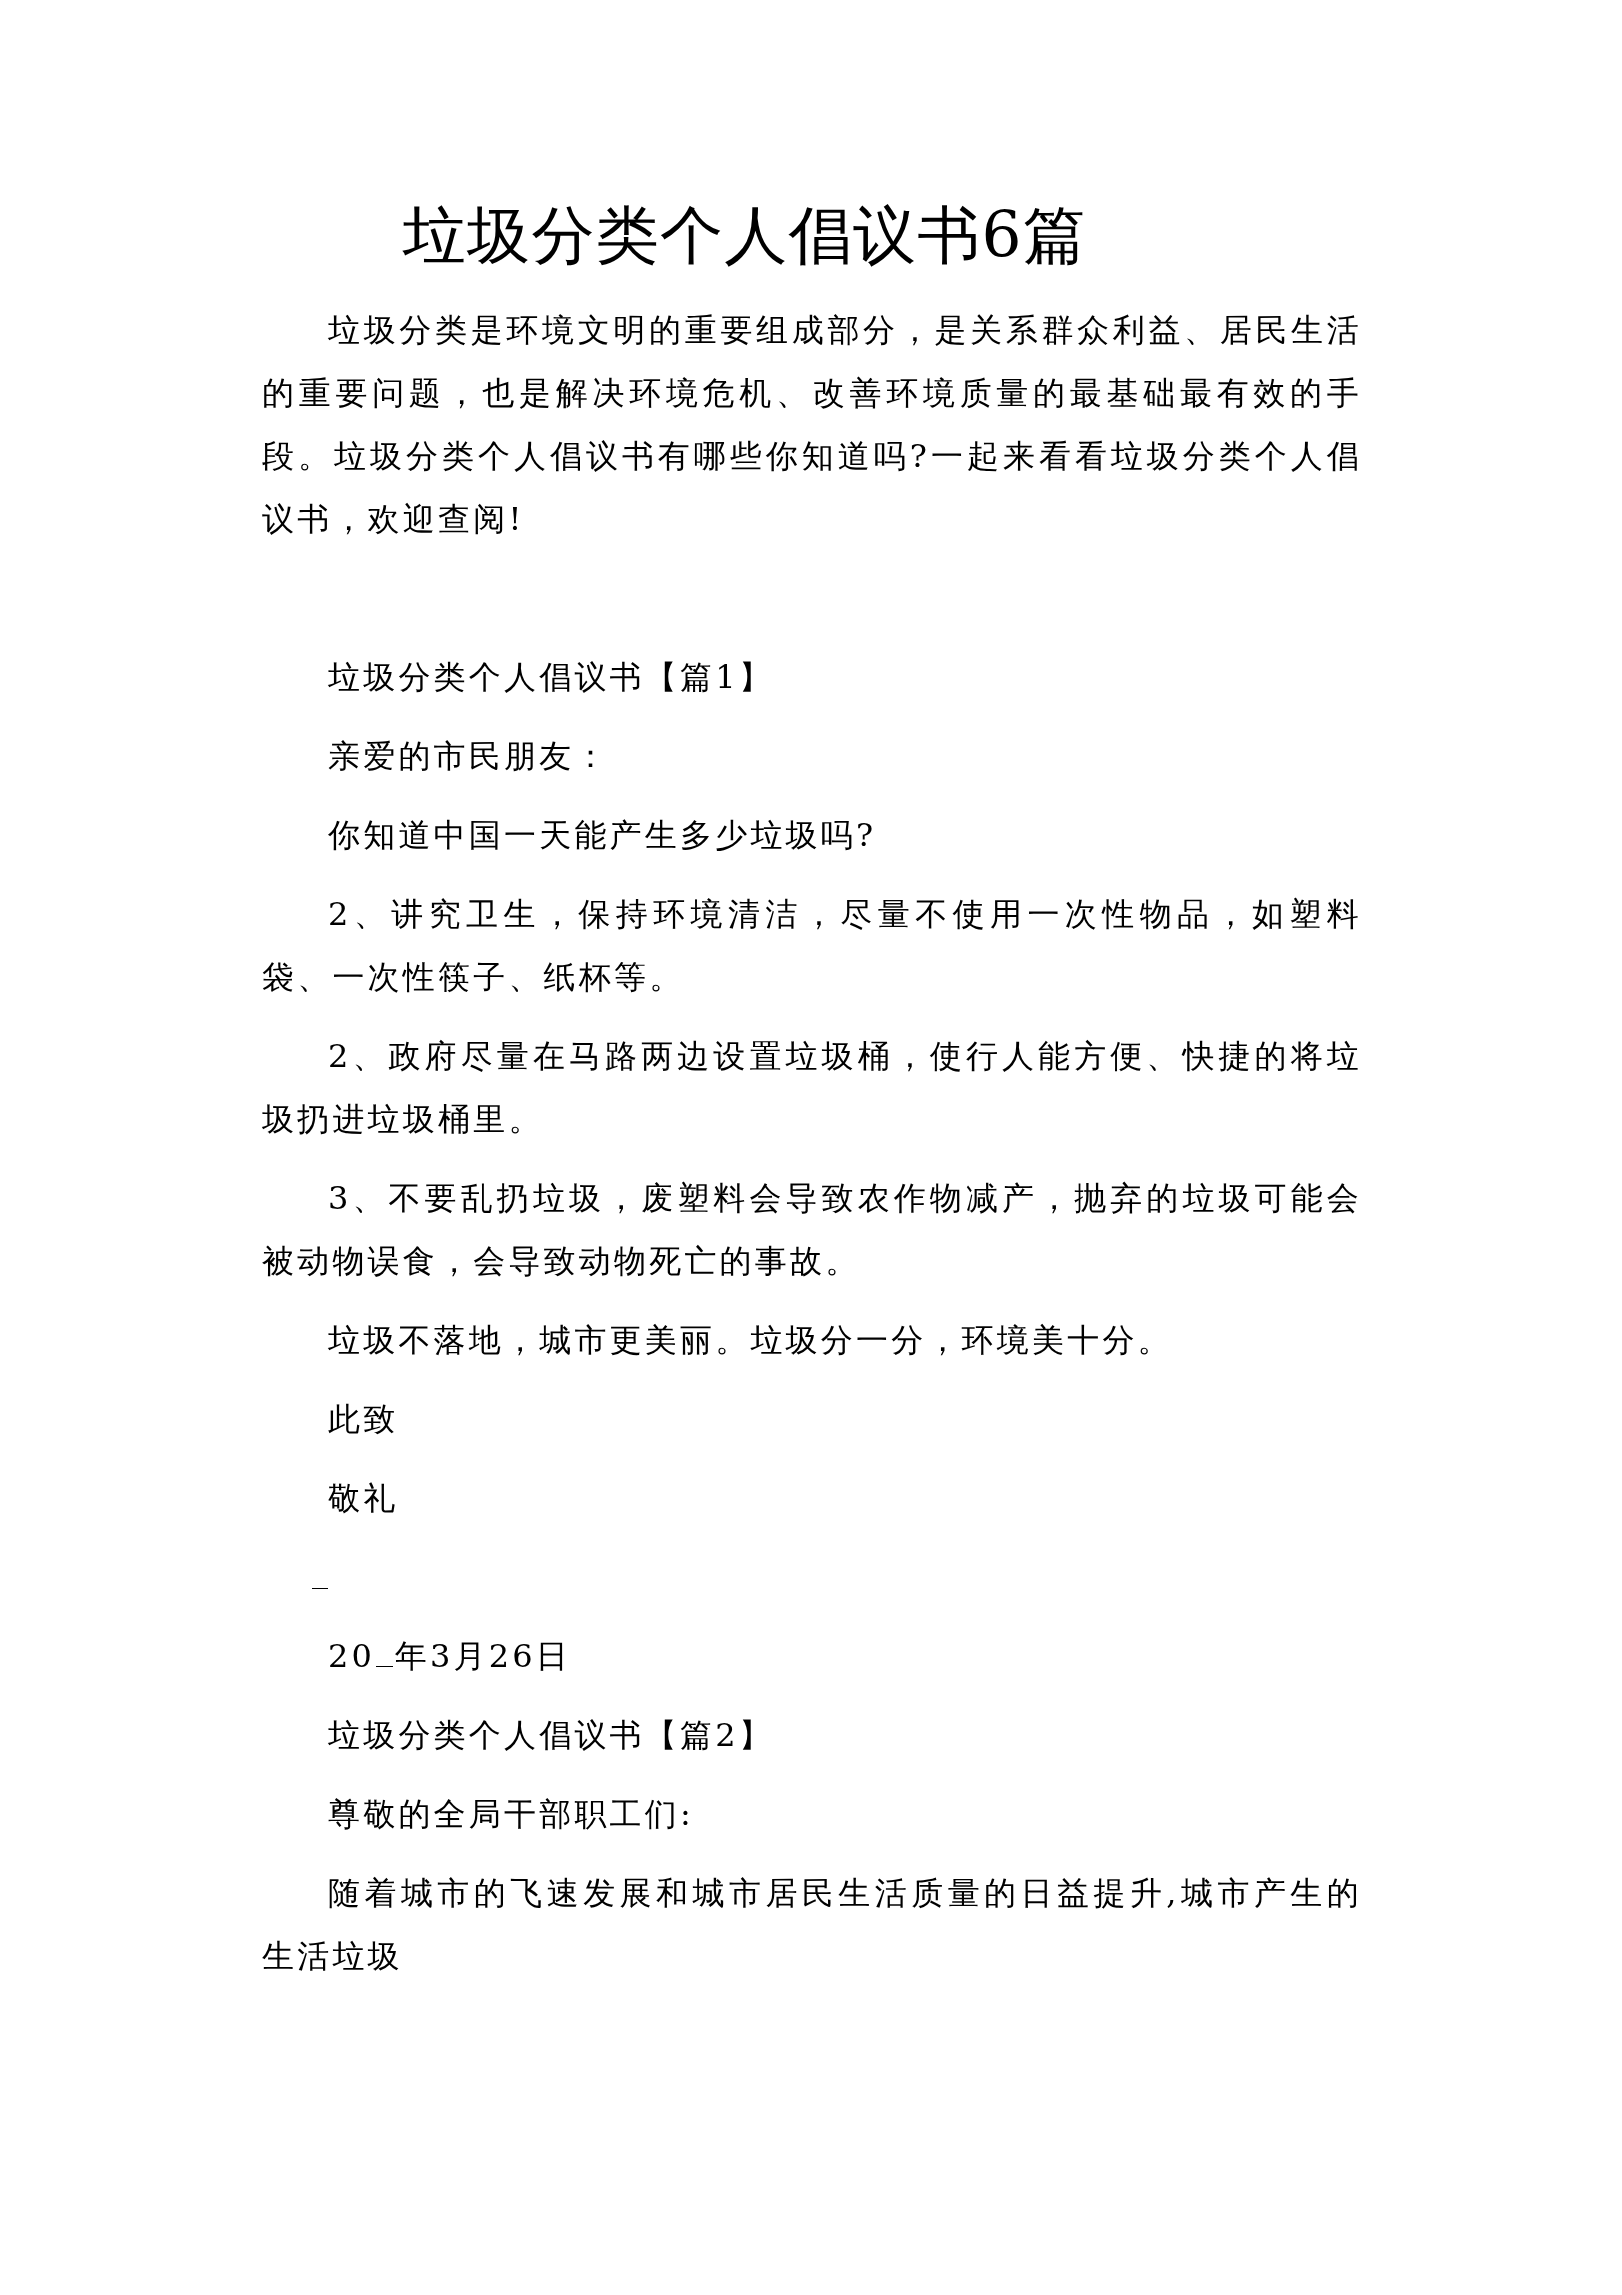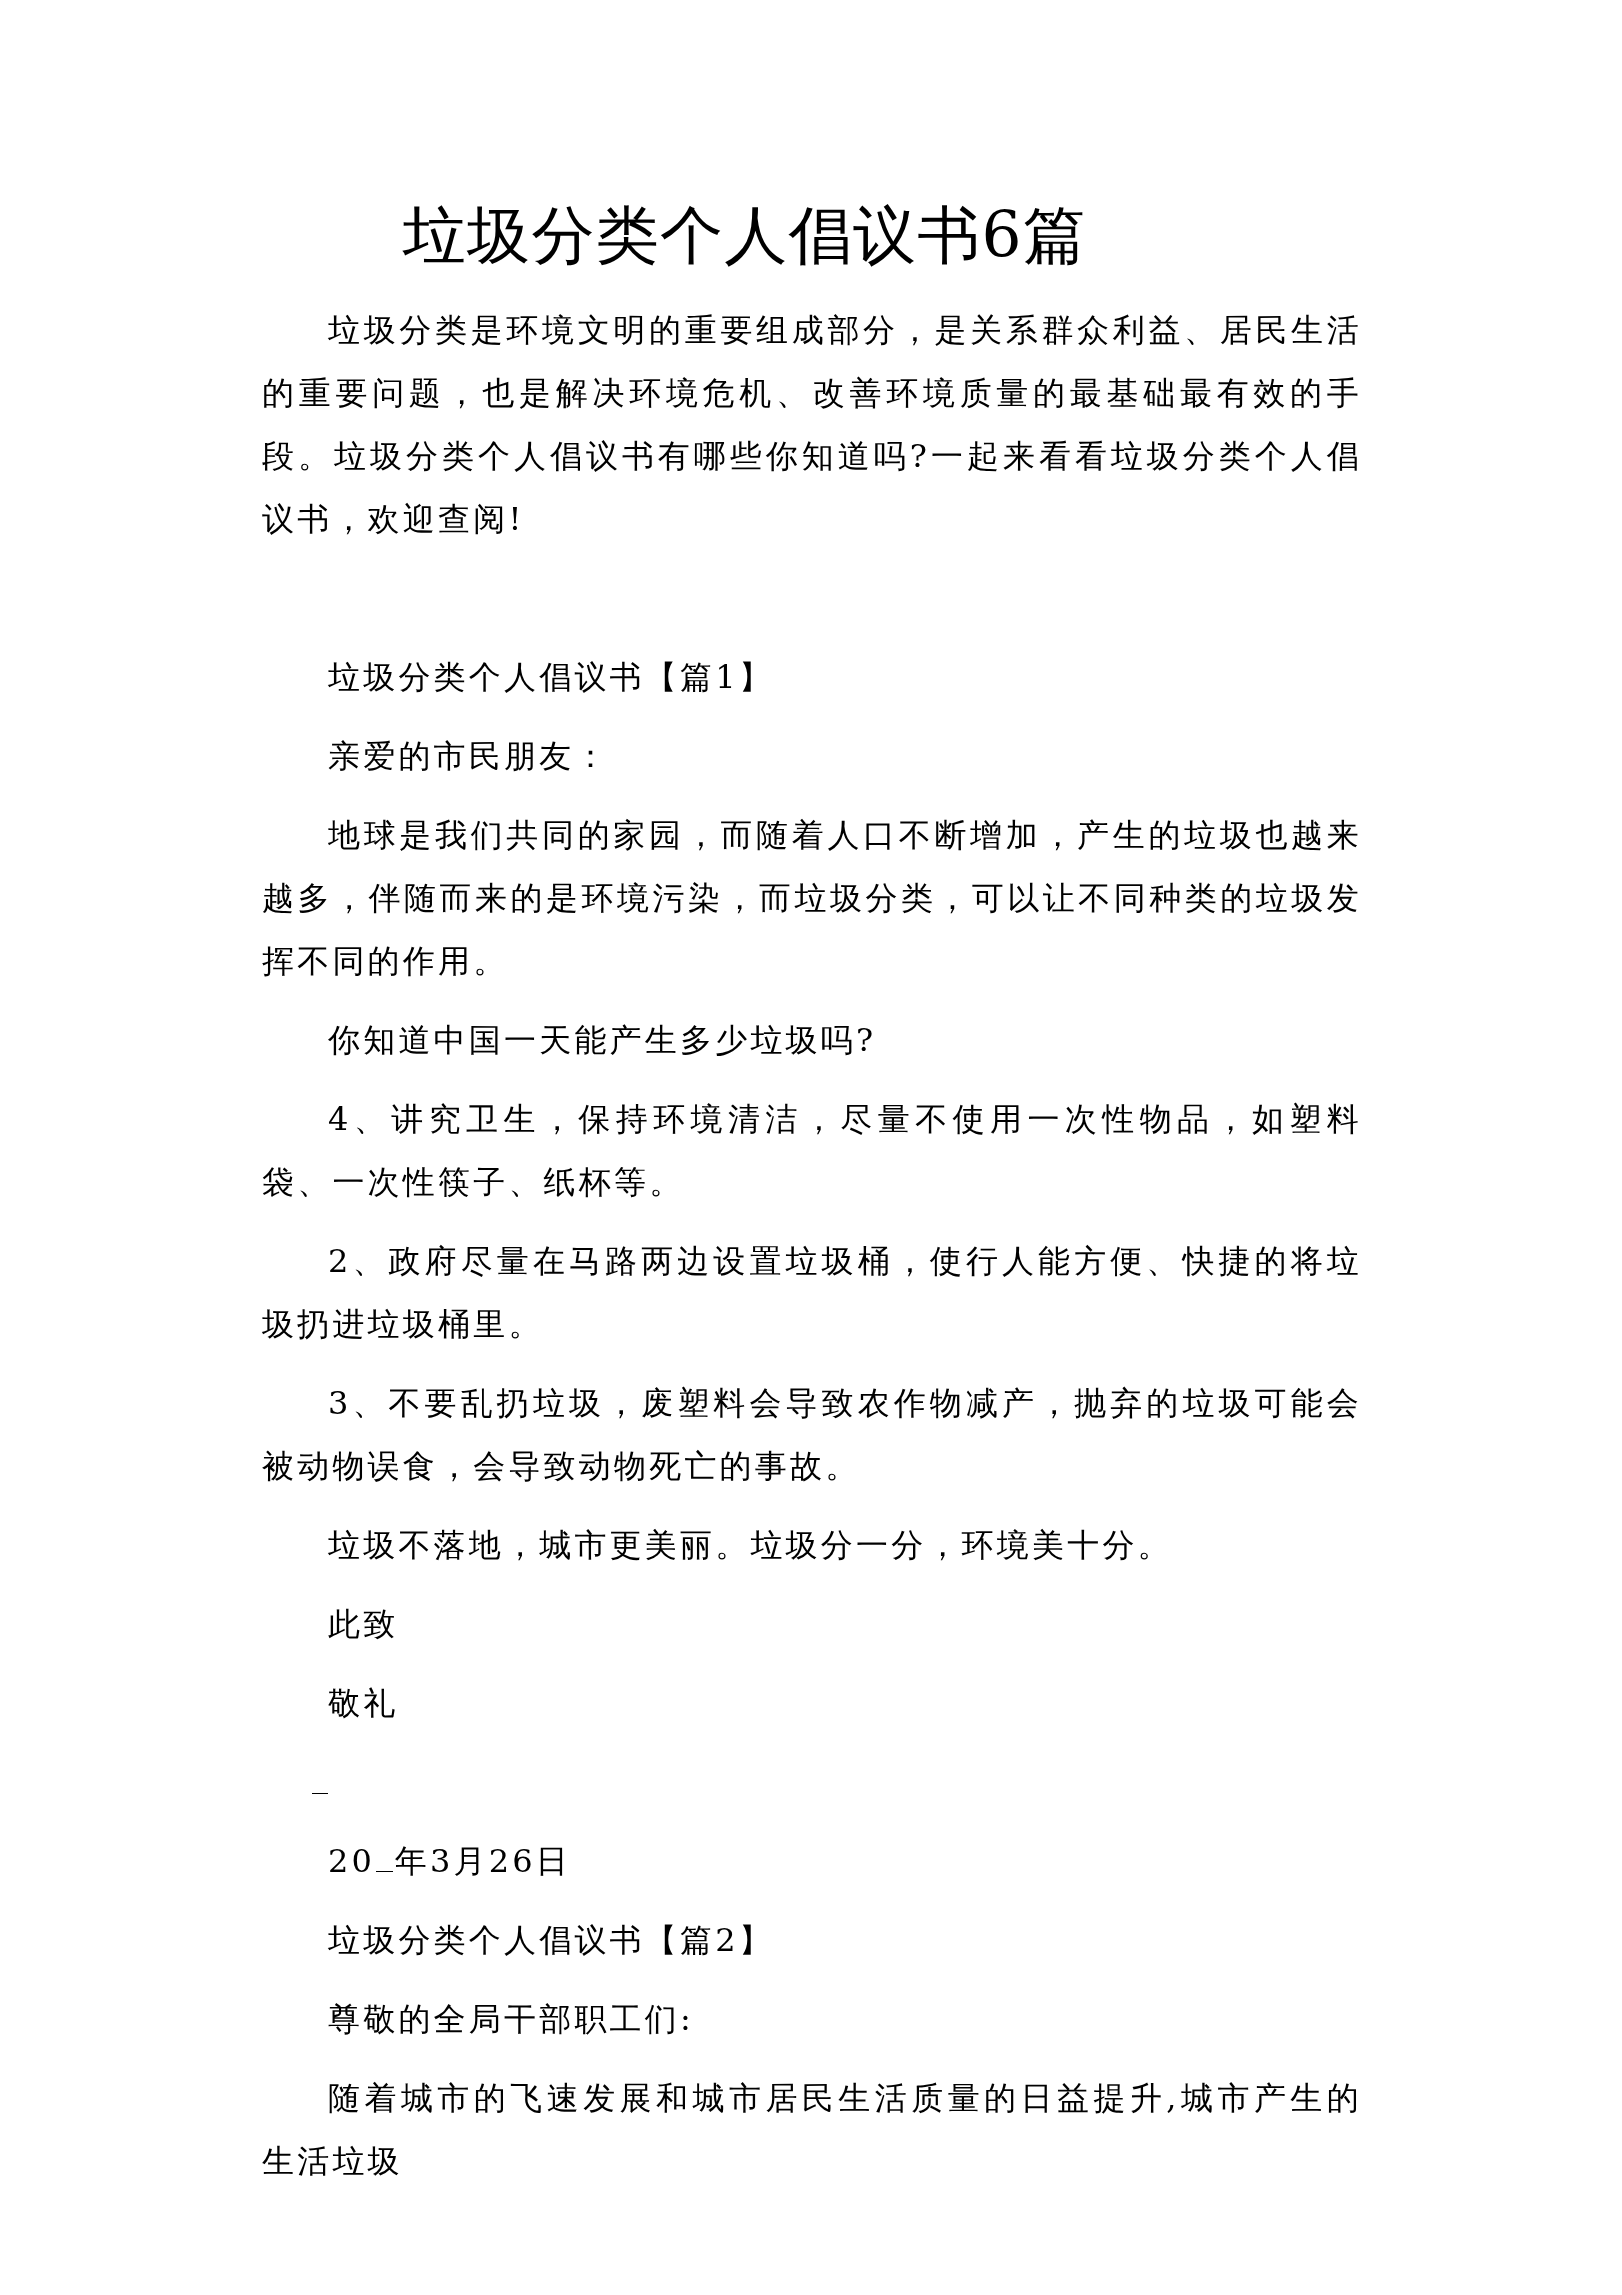--- a/index.html
+++ b/index.html
@@ -88,23 +88,22 @@
   <h1 class="title">垃圾分类个人倡议书6篇</h1>
 
   <div class="body-text">
 
     <p class="indent">垃圾分类是环境文明的重要组成部分，是关系群众利益、居民生活的重要问题，也是解决环境危机、改善环境质量的最基础最有效的手段。垃圾分类个人倡议书有哪些你知道吗?一起来看看垃圾分类个人倡议书，欢迎查阅!</p>
 
     <div class="gap"></div>
 
     <p class="indent">垃圾分类个人倡议书【篇1】</p>
     <p class="indent">亲爱的市民朋友：</p>
-    <p class="indent">地球是我们共同的家园，而随着人口不断增加，产生的垃圾也越来越多，伴随而来的是环境污染，而垃圾分类，可以让不同种类的垃圾发挥不同的作用。</p>
     <p class="indent">你知道中国一天能产生多少垃圾吗?</p>
-    <p class="indent">4、讲究卫生，保持环境清洁，尽量不使用一次性物品，如塑料袋、一次性筷子、纸杯等。</p>
+    <p class="indent">2、讲究卫生，保持环境清洁，尽量不使用一次性物品，如塑料袋、一次性筷子、纸杯等。</p>
     <p class="indent">2、政府尽量在马路两边设置垃圾桶，使行人能方便、快捷的将垃圾扔进垃圾桶里。</p>
     <p class="indent">3、不要乱扔垃圾，废塑料会导致农作物减产，抛弃的垃圾可能会被动物误食，会导致动物死亡的事故。</p>
     <p class="indent">垃圾不落地，城市更美丽。垃圾分一分，环境美十分。</p>
     <p class="indent">此致</p>
     <p class="indent">敬礼</p>
     <span class="sig-line"></span>
     <p class="indent"><span>20</span><span class="blank"></span><span>年3月26日</span></p>
 
     <p class="indent">垃圾分类个人倡议书【篇2】</p>
     <p class="indent">尊敬的全局干部职工们:</p>

